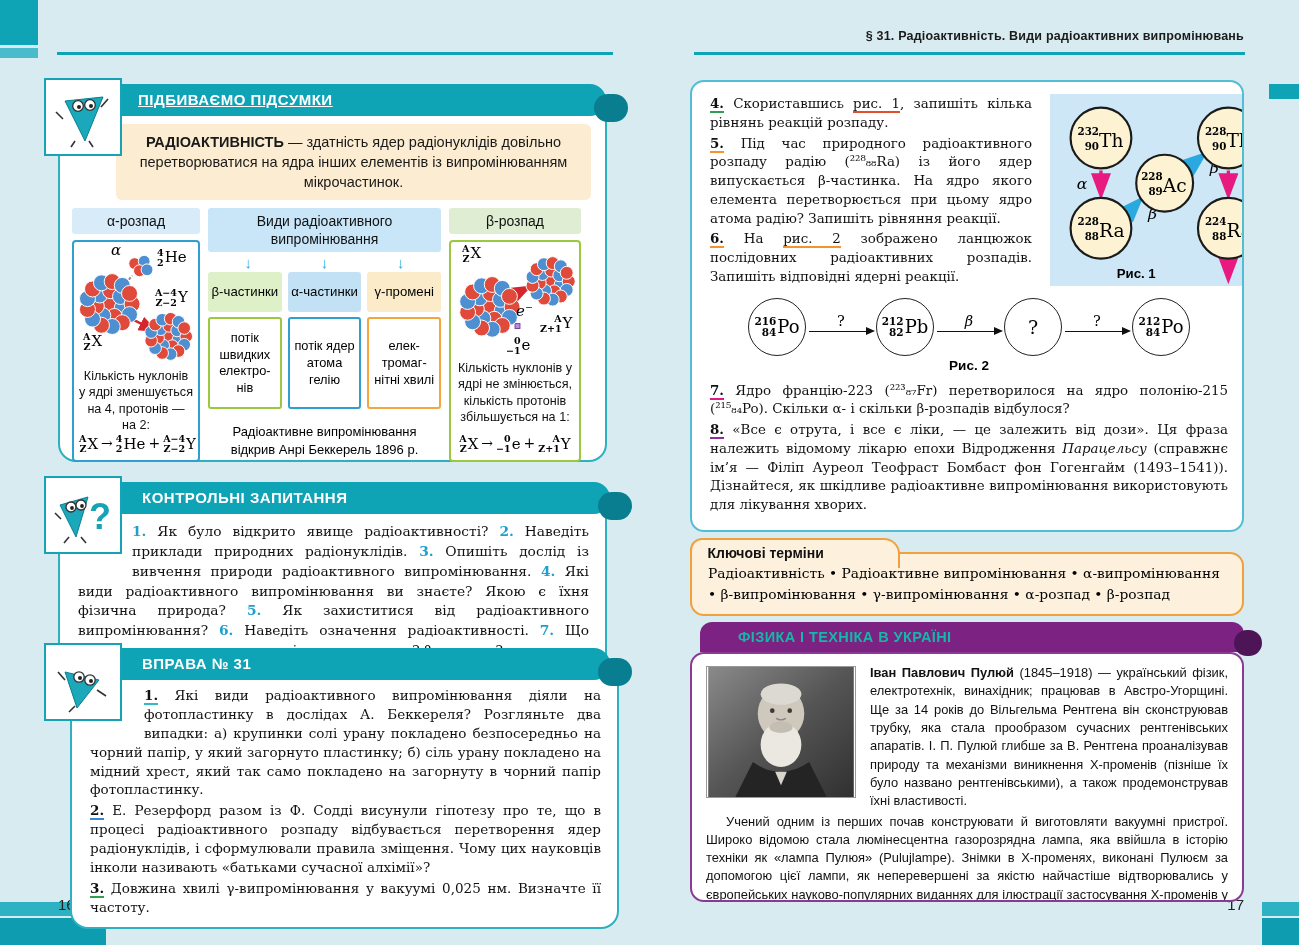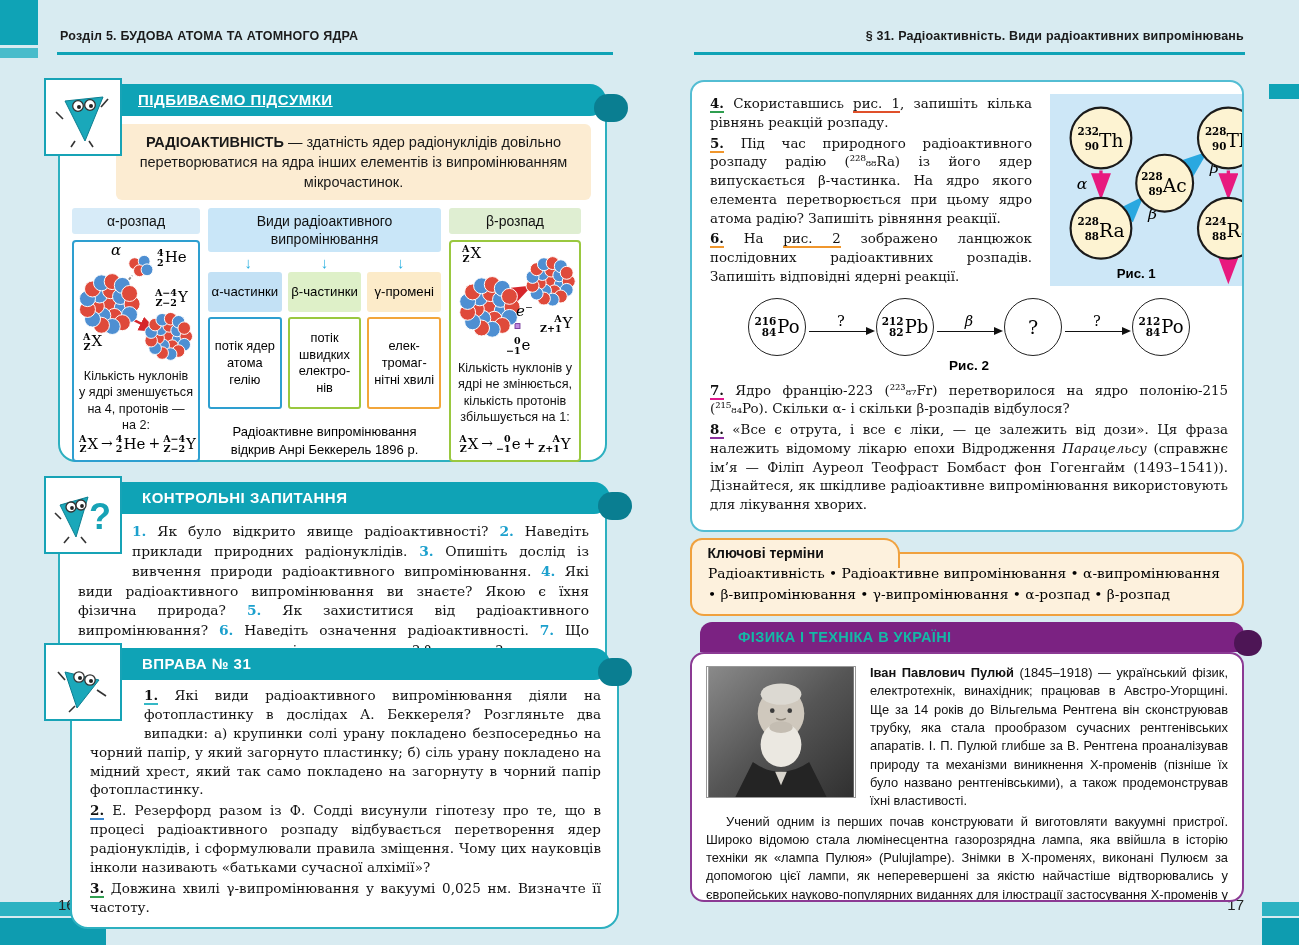--- a/index.html
+++ b/index.html
@@ -133,21 +133,20 @@
 <div class="sheet">
 
   <div class="deco d-tl1"></div>
   <div class="deco d-tl2"></div>
   <div class="deco d-tr"></div>
   <div class="deco d-bl1"></div>
   <div class="deco d-bl2"></div>
   <div class="deco d-br1"></div>
   <div class="deco d-br2"></div>
 
-  <div class="runhead rh-left">Розділ 5. БУДОВА АТОМА ТА АТОМНОГО ЯДРА</div>
   <div class="rule rule-left"></div>
   <div class="runhead rh-right">§ 31. Радіоактивність. Види радіоактивних випромінювань</div>
   <div class="rule rule-right"></div>
 
   <div class="mascot" style="left:44px; top:78px;">
     <svg width="64" height="64" viewBox="0 0 64 64">
       <line x1="12" y1="34" x2="5" y2="27" stroke="#333" stroke-width="1.6"></line>
       <line x1="50" y1="22" x2="57" y2="14" stroke="#333" stroke-width="1.6"></line>
       <line x1="24" y1="56" x2="20" y2="62" stroke="#333" stroke-width="1.6"></line>
       <line x1="38" y1="56" x2="42" y2="62" stroke="#333" stroke-width="1.6"></line>
@@ -271,26 +270,26 @@
       <div class="dcol-t">
         <div class="dstrip tall" style="background:#c9e6f8">Види радіоактивного випромінювання</div>
         <div class="tarrows">
           <span>↓</span>
           <span>↓</span>
           <span>↓</span>
         </div>
         <div class="subrow">
 
         <div class="subcol">
+              <div class="subhead" style="background: rgb(222, 240, 200);">β-частинки</div>
+              <div class="subbody" style="border-color: rgb(154, 200, 63);">потік швидких електро-нів</div>
+            </div>
+            <div class="subcol">
               <div class="subhead" style="background: rgb(195, 225, 245);">α-частинки</div>
               <div class="subbody" style="border-color: rgb(46, 159, 208);">потік ядер атома гелію</div>
-            </div>
-            <div class="subcol">
-              <div class="subhead" style="background: rgb(222, 240, 200);">β-частинки</div>
-              <div class="subbody" style="border-color: rgb(154, 200, 63);">потік швидких електро-нів</div>
             </div>
             <div class="subcol">
               <div class="subhead" style="background: rgb(252, 235, 201);">γ-промені</div>
               <div class="subbody" style="border-color: rgb(242, 166, 59);">елек-тромаг-нітні хвилі</div>
             </div>
           </div>
         <div class="tnote">Радіоактивне випромінювання відкрив Анрі Беккерель 1896 р.</div>
       </div>
 
       <div class="dcol-b">

